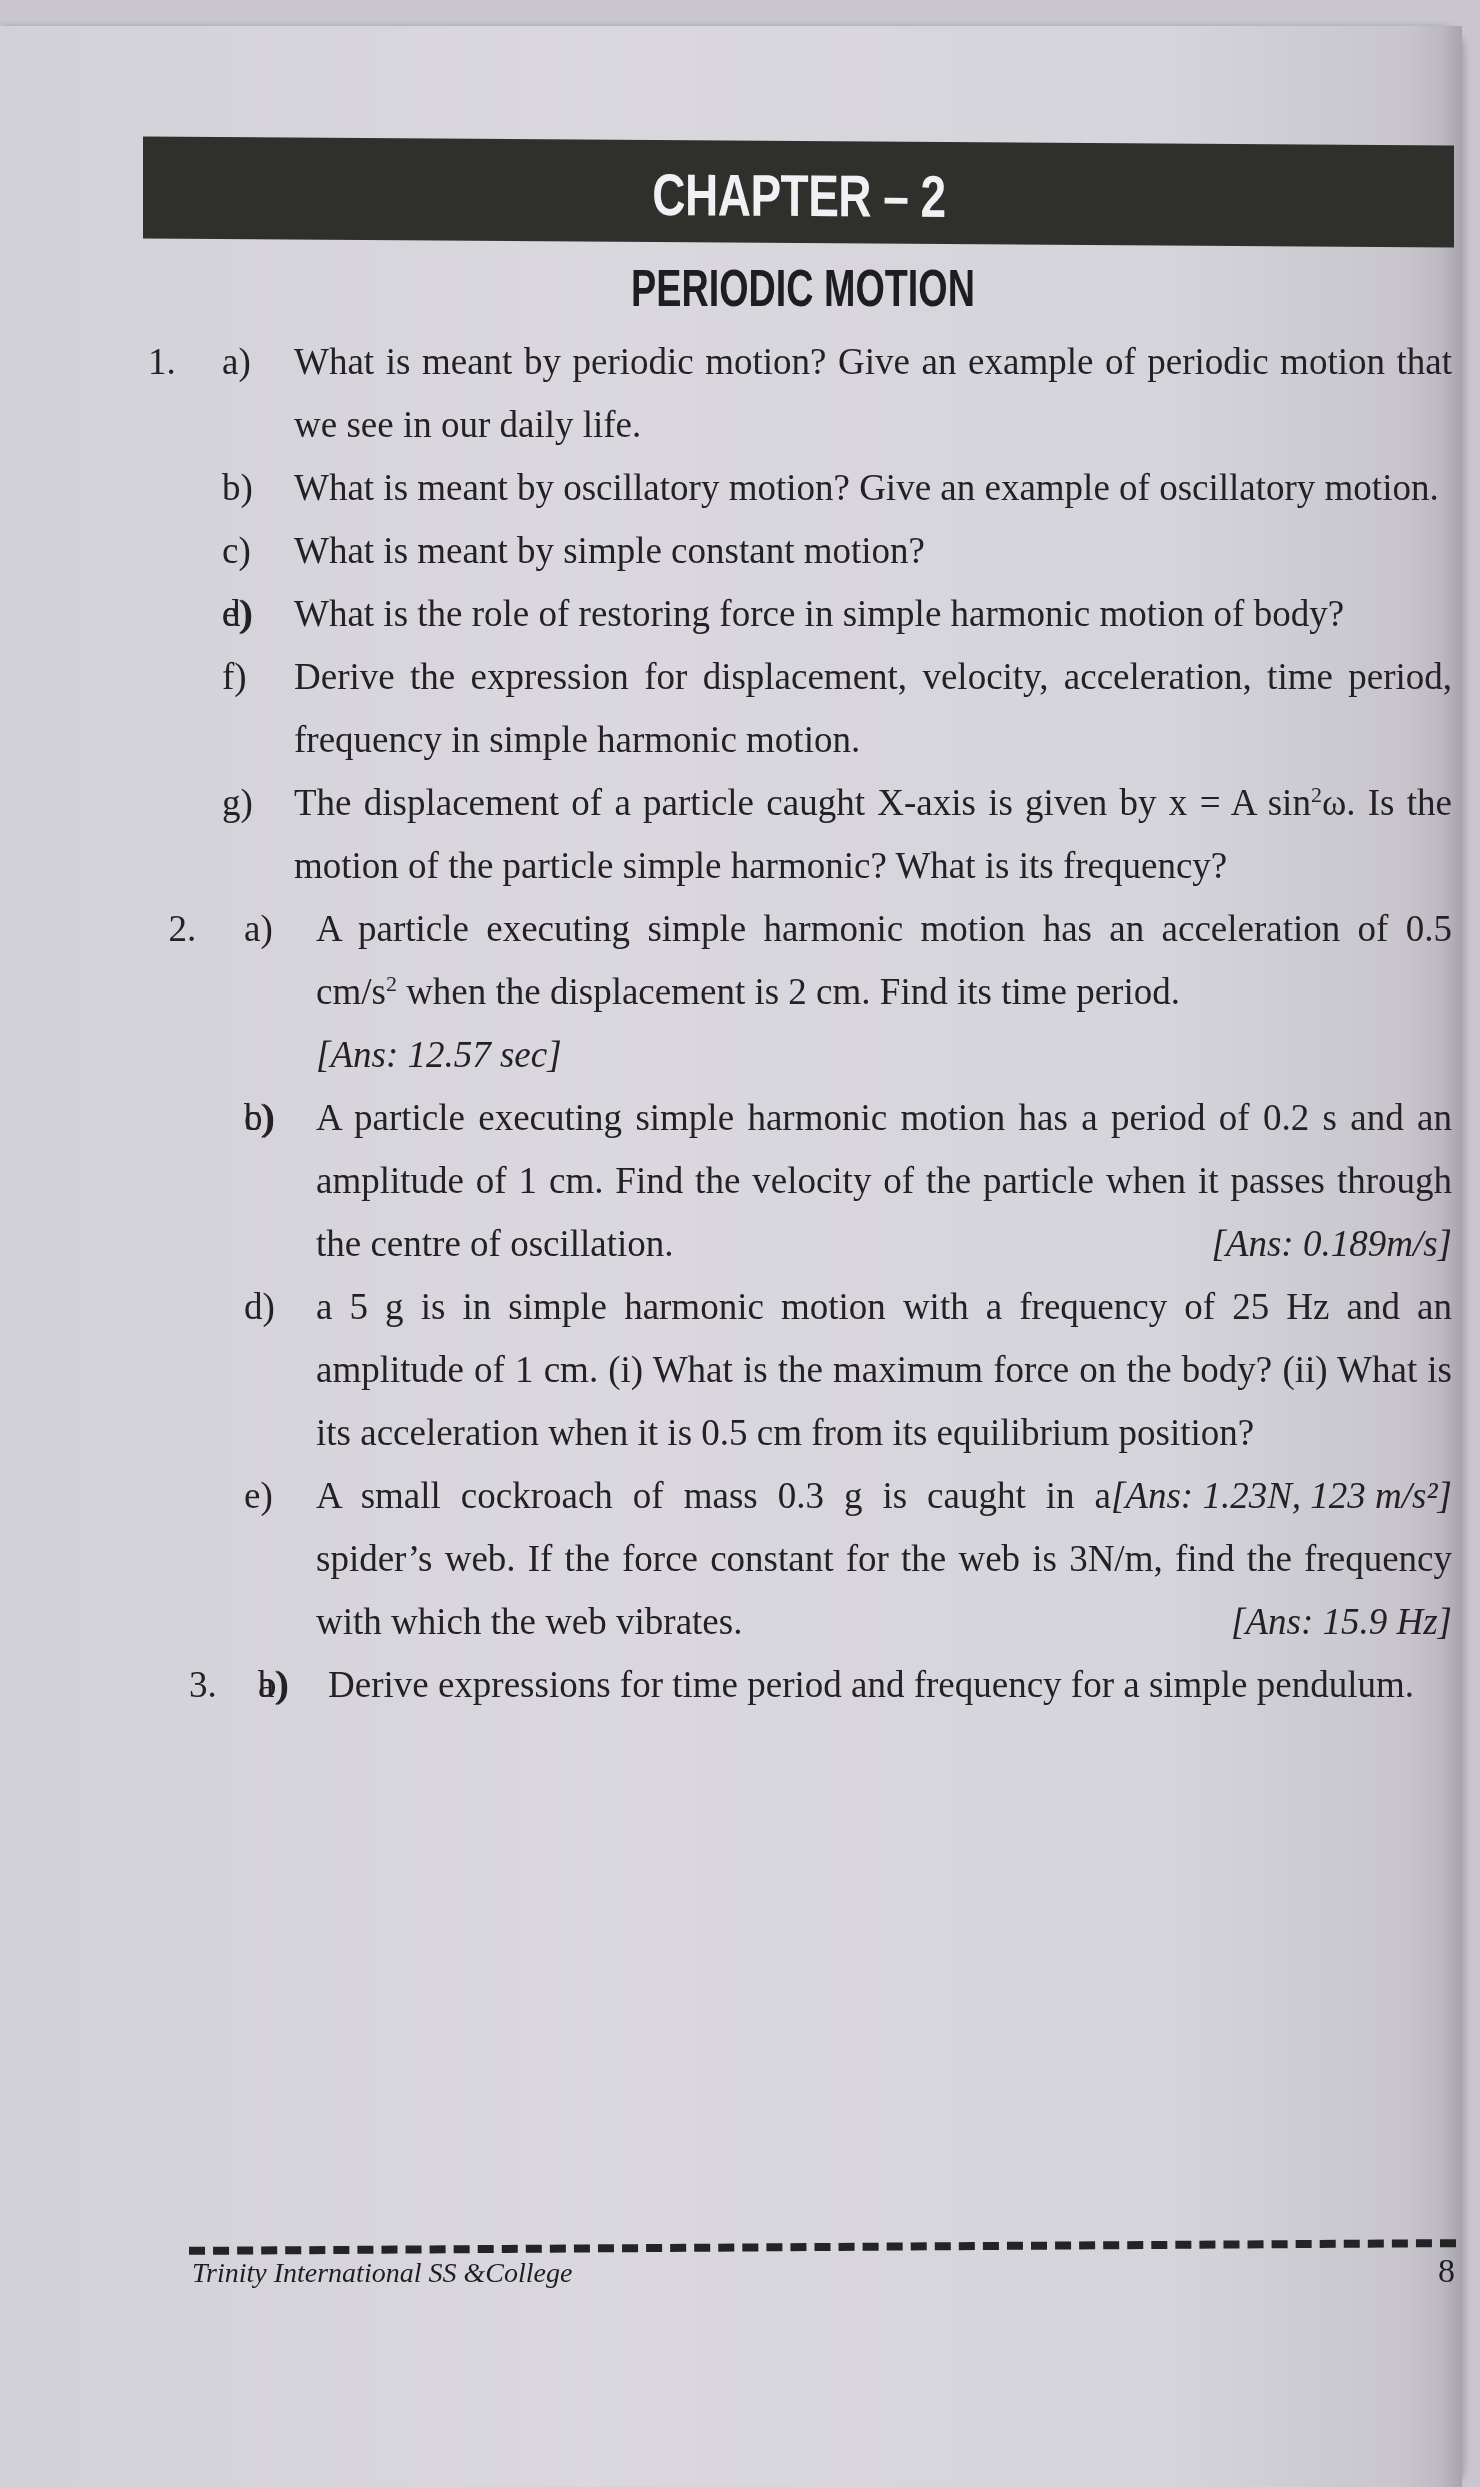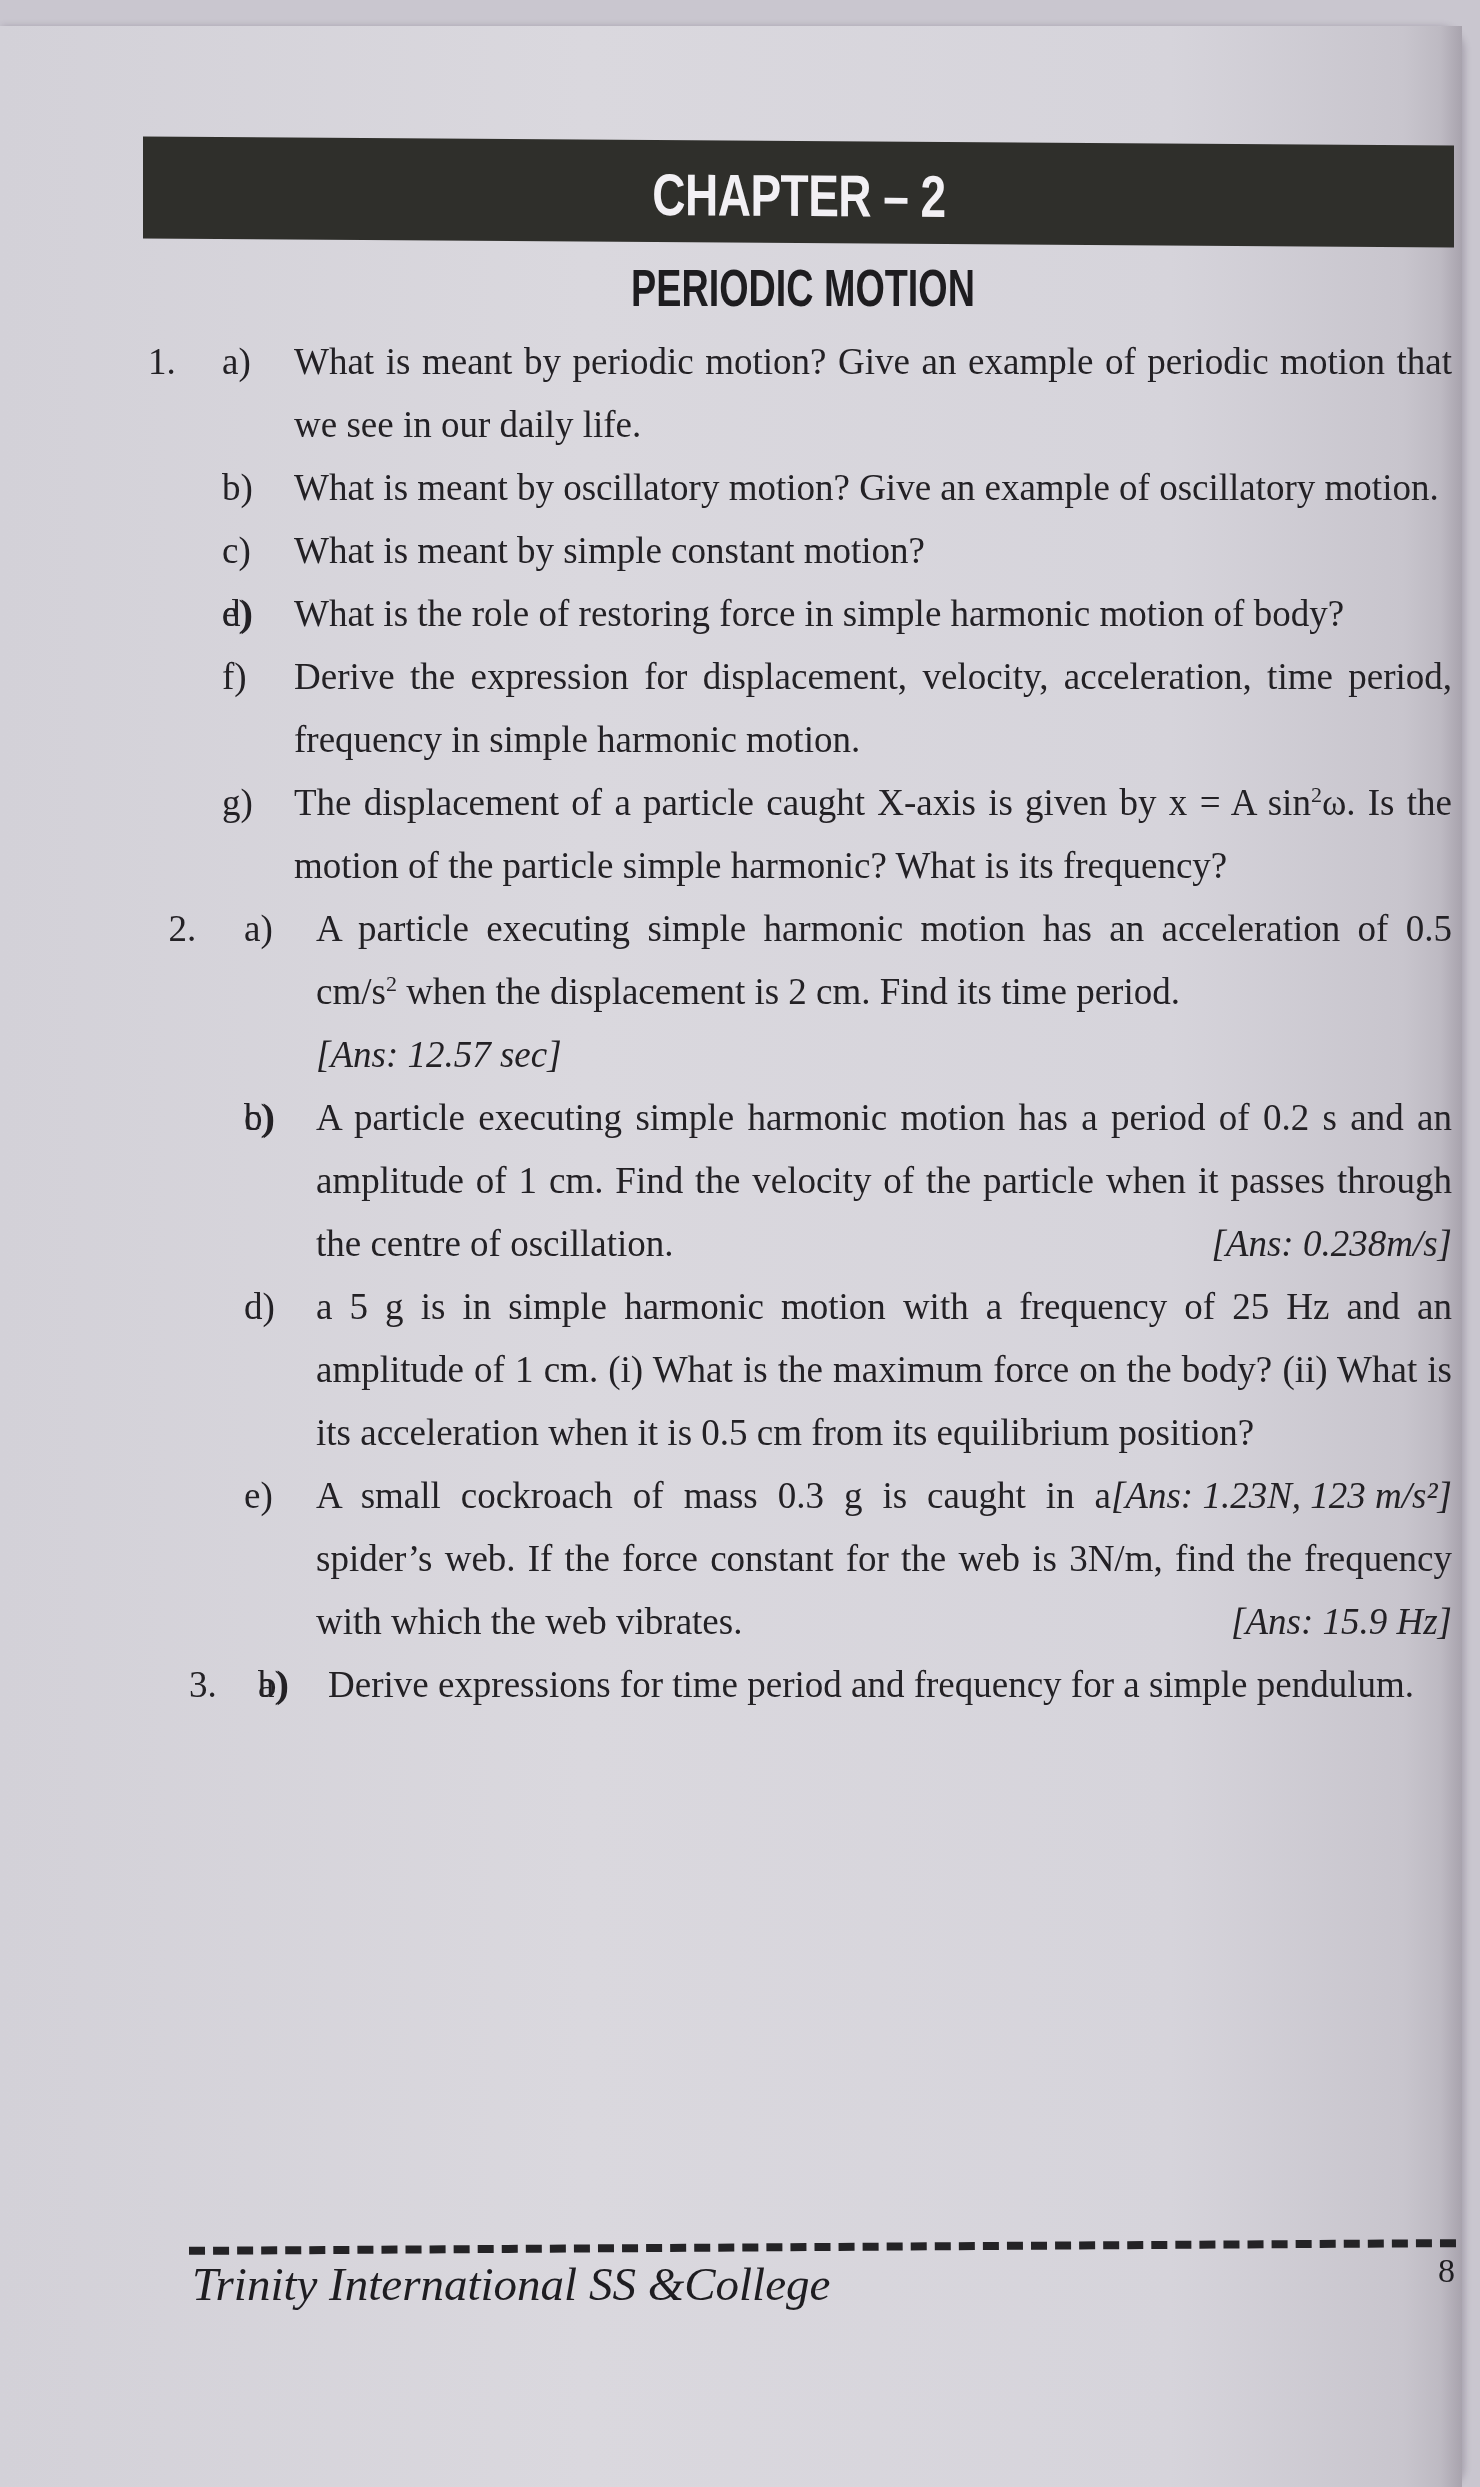--- a/index.html
+++ b/index.html
@@ -129,21 +129,21 @@
       left: 192px;
       top: 2257px;
       width: 1263px;
       height: 55px;
     }
     .footer-college {
       position: absolute;
       left: 0;
       top: 0;
       font-style: italic;
-      font-size: 47px;
+      font-size: 28px;
       color: #1e1d21;
     }
     .footer-page {
       position: absolute;
       right: 0;
       top: -5.5px;
       font-size: 34px;
       color: #1e1d21;
     }
   </style>
@@ -197,21 +197,21 @@
     <div class="sub">
       <span class="sub-label">a)</span>
       <span class="sub-text"><span>A particle executing simple harmonic motion has an acceleration of 0.5 cm/s</span><span class="sup">2</span><span> when the displacement is 2 cm. Find its time period.</span></span>
       <span class="ans-block">[Ans: 12.57 sec]</span>
     </div>
     <div class="sub">
       <span class="sub-label">b)</span>
     </div>
     <div class="sub">
       <span class="sub-label">c)</span>
-      <span class="sub-text"><span>A particle executing simple harmonic motion has a period of 0.2 s and an amplitude of 1 cm. Find the velocity of the particle when it passes through the centre of oscillation.</span><span class="ans-inline">[Ans: 0.238m/s]</span></span>
+      <span class="sub-text"><span>A particle executing simple harmonic motion has a period of 0.2 s and an amplitude of 1 cm. Find the velocity of the particle when it passes through the centre of oscillation.</span><span class="ans-inline">[Ans: 0.189m/s]</span></span>
     </div>
     <div class="sub">
       <span class="sub-label">d)</span>
       <span class="sub-text"><span>a 5 g is in simple harmonic motion with a frequency of 25 Hz and an amplitude of 1 cm. (i) What is the maximum force on the body? (ii) What is its acceleration when it is 0.5 cm from its equilibrium position?</span><span class="ans-inline">[Ans: 1.23N, 123 m/s²]</span></span>
     </div>
     <div class="sub">
       <span class="sub-label">e)</span>
       <span class="sub-text"><span>A small cockroach of mass 0.3 g is caught in a spider’s web. If the force constant for the web is 3N/m, find the frequency with which the web vibrates.</span><span class="ans-inline">[Ans: 15.9 Hz]</span></span>
     </div>
   </div>

